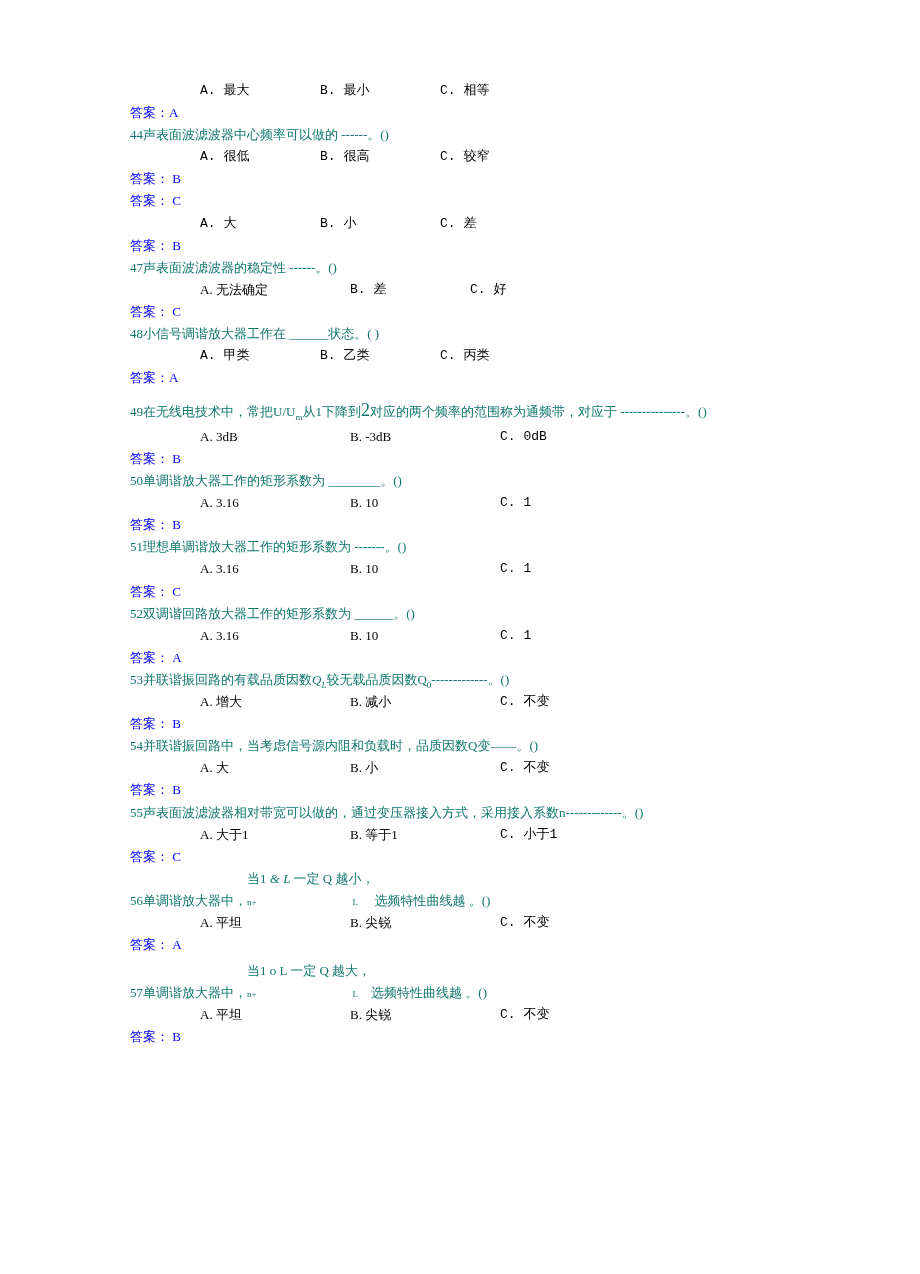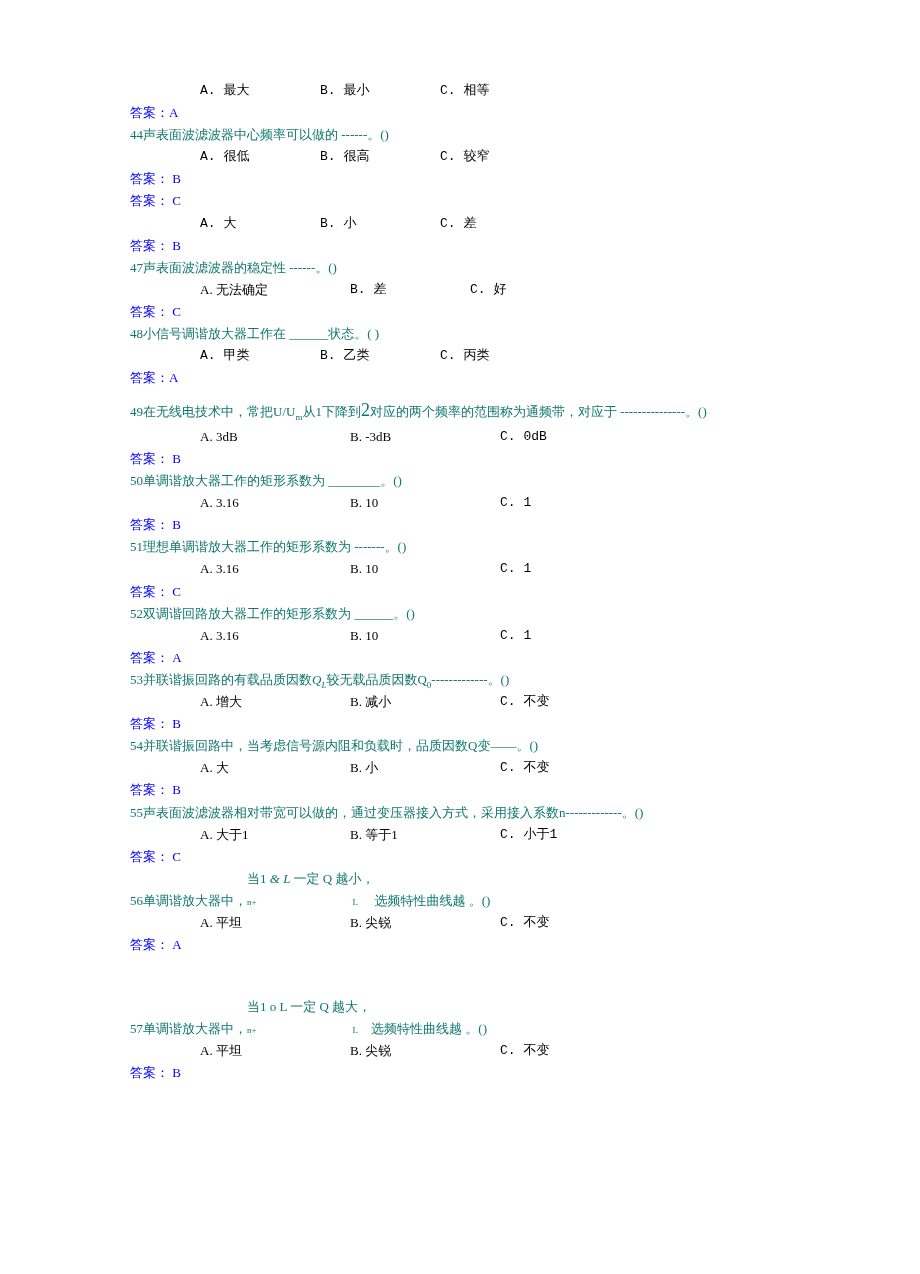--- a/index.html
+++ b/index.html
@@ -192,21 +192,21 @@
   </div>
   <div class="answer">答案：  A</div>
 </div>
 
 <div style="height:4px"></div>
 
 <div>
   <div class="question special-line">
     <span>57</span>
       <span> 单调谐放大器中，</span>
-    <span style="display:inline-block;margin-top:36px;">
+    <span style="display:inline-block;">
       <span><span>当1 o L 一定    Q</span><span> 越大，</span></span><br>
       <span style="font-size:9px;"><span>n+</span><span style="margin-left:96px;">L</span></span>
     </span>
     <span>选频特性曲线越          。()</span>
   </div>
   <div class="options-row">
     <span class="opt-wide">A. 平坦</span>
     <span class="opt-wide">B. 尖锐</span>
     <span class="opt">C. 不变</span>
   </div>

